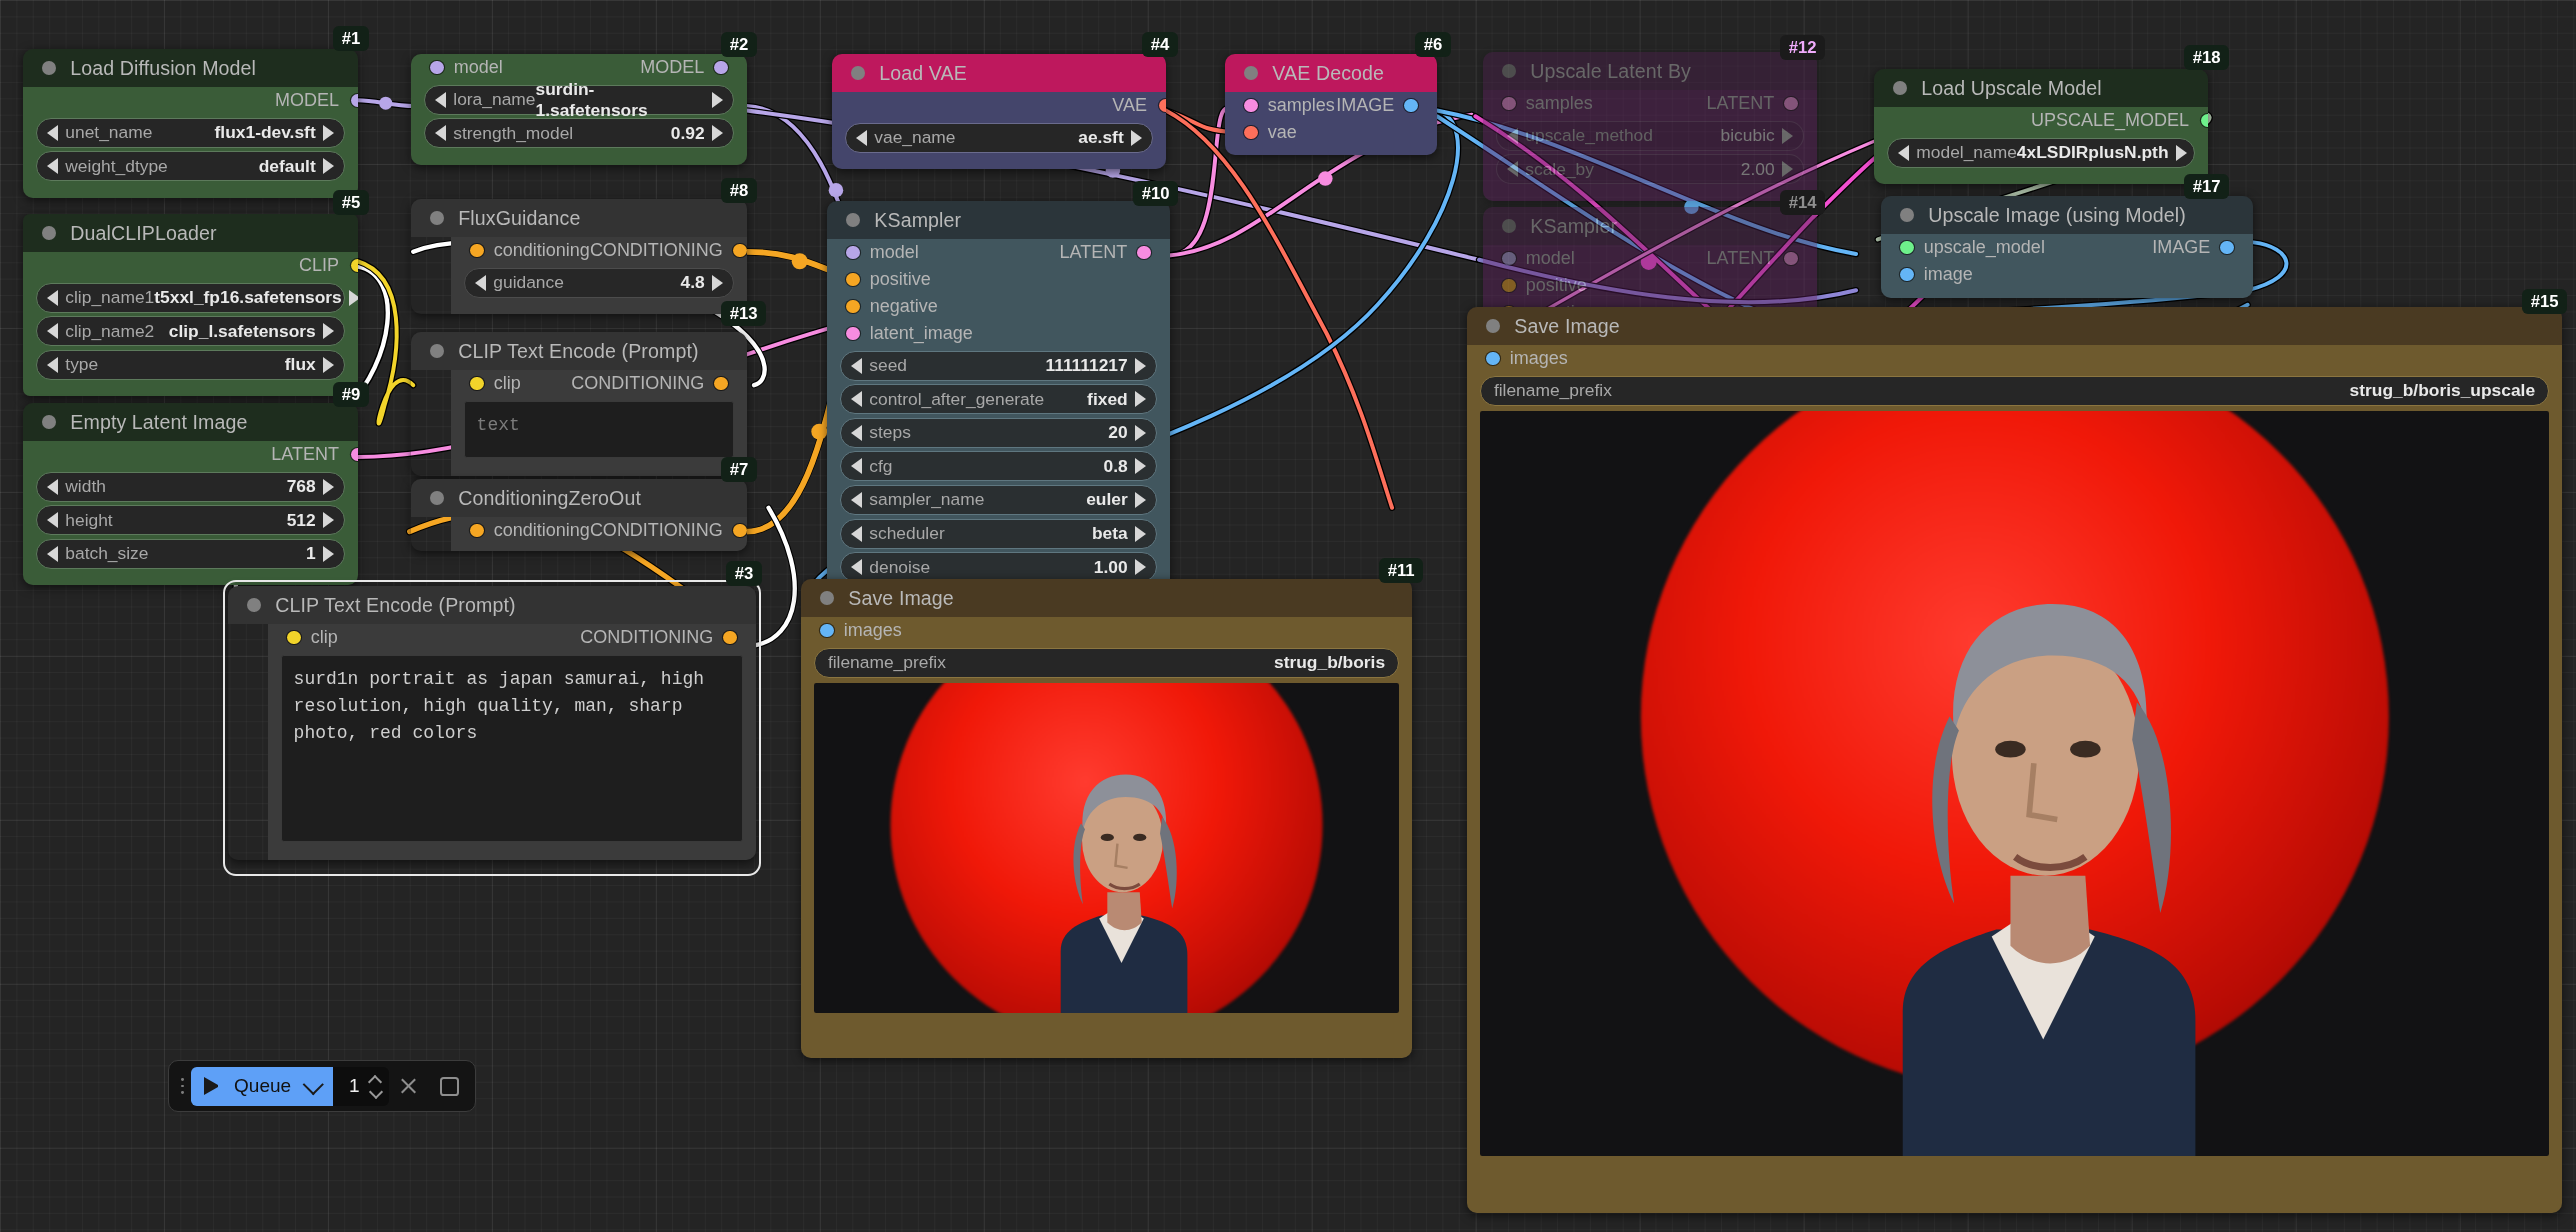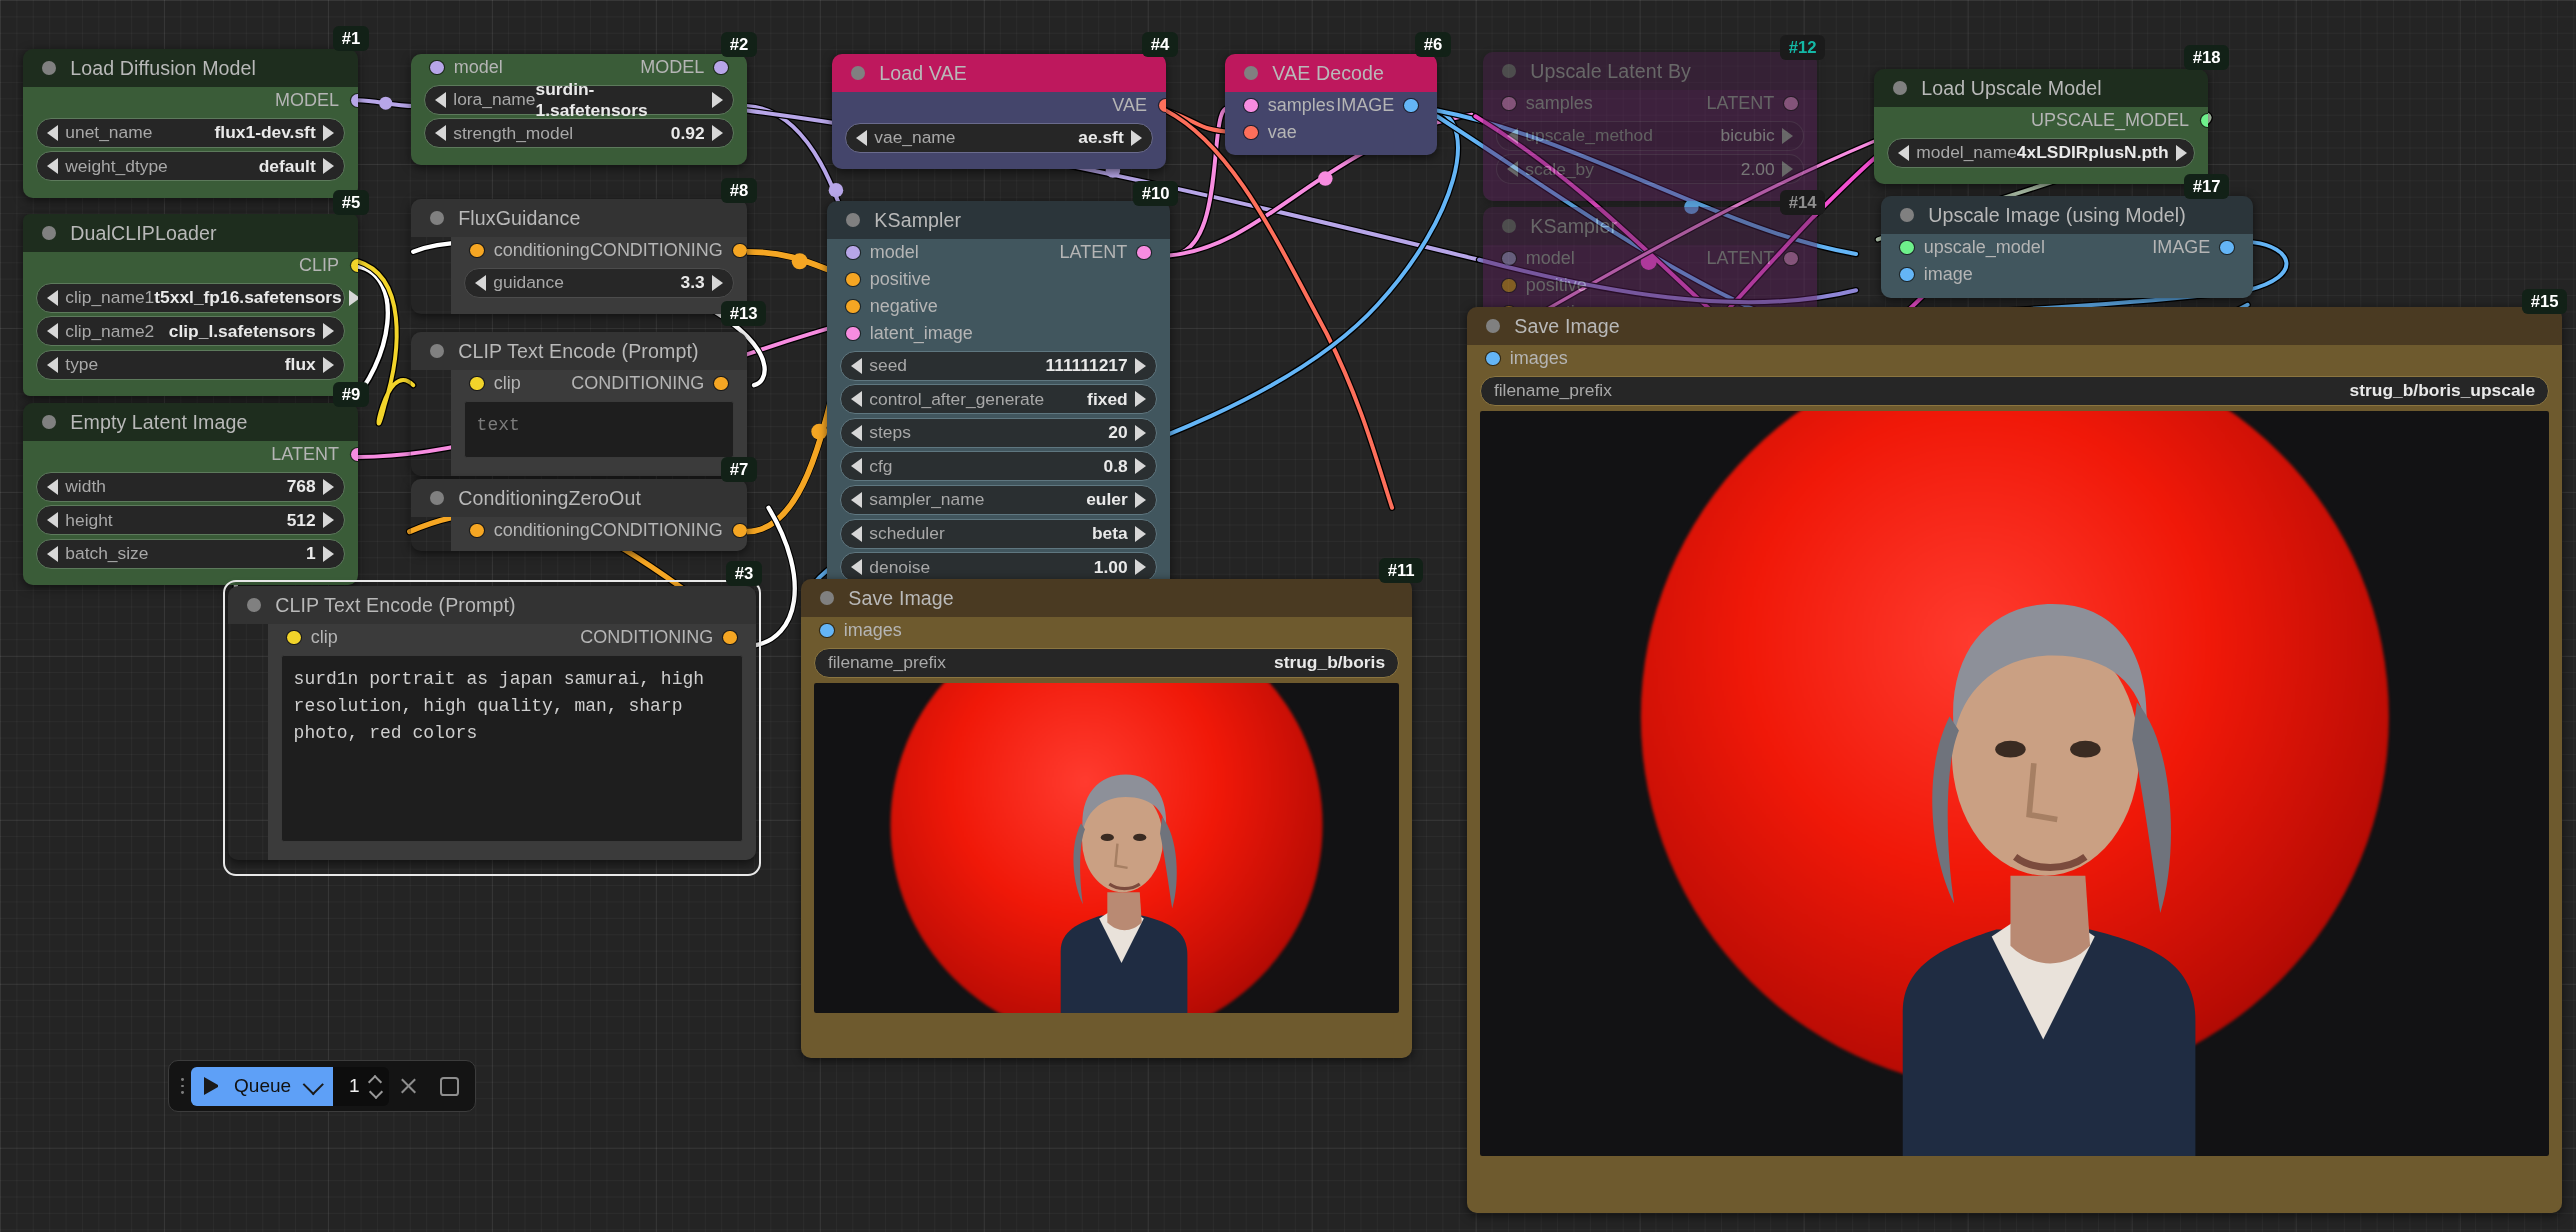--- a/index.html
+++ b/index.html
@@ -373,21 +373,21 @@
       <span>conditioning</span>
         </span>
       <span class="pr">
           <span>CONDITIONING</span>
       <span class="sock" style="background:#f5a623;"></span>
         </span>
     </div>
     <div class="widget">
       <span class="arr l"></span>
       <span class="wname">guidance</span>
-      <span class="wval">3.3</span>
+      <span class="wval">4.8</span>
       <span class="arr r"></span>
     </div>
   </div>
 </div>
 <div class="badge" style="left:721px; top:178px;">#8</div>
 
 <div class="node dark" style="left:411px; top:332px; width:336px;">
   <div class="title">
     <span class="dot"></span>
     <span>CLIP Text Encode (Prompt)</span>
@@ -599,21 +599,21 @@
       <span class="arr r"></span>
     </div>
     <div class="widget">
       <span class="arr l"></span>
       <span class="wname">scale_by</span>
       <span class="wval">2.00</span>
       <span class="arr r"></span>
     </div>
   </div>
 </div>
-<div class="badge" style="left:1780px; top:35px; background:#1b1b1b; color:#14b8a6;">#12</div>
+<div class="badge" style="left:1780px; top:35px; background:#1b1b1b; color:#f0abfc;">#12</div>
 
 <div class="node purple" style="left:1483px; top:207px; width:334px;">
   <div class="title">
     <span class="dot"></span>
     <span>KSampler</span>
   </div>
   <div class="body" style="padding-bottom:11.6px;">
     <div class="port-row">
       <span class="pl">
           <span class="sock" style="background:#b7a6e8;"></span>

